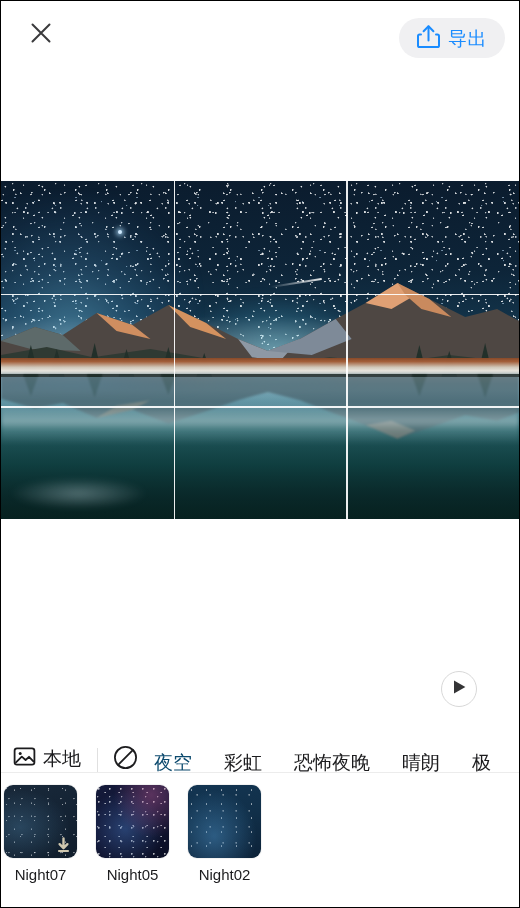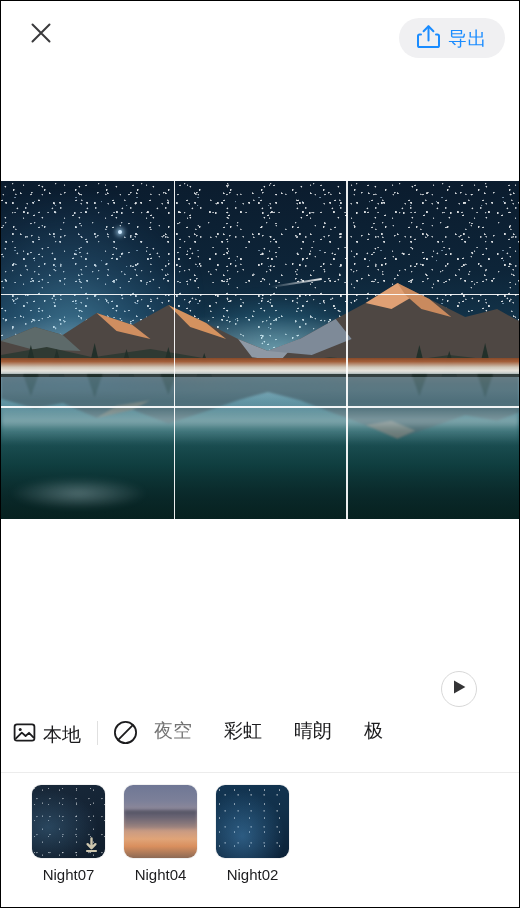--- a/index.html
+++ b/index.html
@@ -272,21 +272,21 @@
     justify-content: center;
     cursor: pointer;
     box-sizing: border-box;
   }
 
   
   .tabbar {
     flex: 0 0 52px;
     height: 52px;
     display: flex;
-    align-items: flex-start;
+    align-items: flex-end;
     padding-left: 12px;
     box-sizing: border-box;
     background: #fff;
     border-bottom: 1px solid #ececec;
     overflow: hidden;
     white-space: nowrap;
   }
   .local-btn {
     display: flex;
     align-items: center;
@@ -322,34 +322,33 @@
     overflow: hidden;
   }
   .tab-item {
     font-size: 19px;
     color: #1c1c1e;
     padding: 0 16px;
     line-height: 1;
     cursor: pointer;
     flex: 0 0 auto;
   }
-  .tab-item.active { color: #737373; }
+  .tab-item.active { color: #0c4a6e; }
 
   
   .thumbs {
     flex: 0 0 134px;
     height: 134px;
     display: flex;
     align-items: flex-start;
     padding: 12px 0 0 3px;
     box-sizing: border-box;
     background: #fff;
     overflow: hidden;
     white-space: nowrap;
-    margin-left: 28px;
   }
   .thumb {
     flex: 0 0 auto;
     width: 73px;
     margin-right: 19px;
     cursor: pointer;
   }
   .thumb-img {
     width: 73px;
     height: 73px;
@@ -551,45 +550,46 @@
         <svg width="25" height="25" viewBox="0 0 25 25" aria-hidden="true">
           <circle cx="12.5" cy="12.5" r="10.6" fill="none" stroke="#1c1c1e" stroke-width="1.8"></circle>
           <path d="M5.2 19.8 L19.8 5.2" stroke="#1c1c1e" stroke-width="1.8" stroke-linecap="round"></path>
         </svg>
       </span>
     </div>
 
     <div class="tab-list">
       <span class="tab-item active">夜空</span>
       <span class="tab-item">彩虹</span>
+      <span class="tab-item">恐怖夜晚</span>
       <span class="tab-item">晴朗</span>
       <span class="tab-item">极</span>
     </div>
   </div>
 
   <div class="thumbs">
 
     <div class="thumb">
       <div class="thumb-img t-night07">
         <span class="dl-badge">
           <svg width="15" height="16" viewBox="0 0 15 16" aria-hidden="true">
             <path d="M7.5 1.5 V10.6 M3.6 7.2 L7.5 11.2 L11.4 7.2" fill="none" stroke="#cfc7ae" stroke-width="2.4" stroke-linecap="round" stroke-linejoin="round"></path>
             <path d="M3 14 H12" stroke="#cfc7ae" stroke-width="2.2" stroke-linecap="round"></path>
           </svg>
         </span>
       </div>
       <div class="thumb-label">Night07</div>
     </div>
 
 
-
     <div class="thumb">
-      <div class="thumb-img t-night04"></div>
-      <div class="thumb-label">Night04</div>
-    </div>
+      <div class="thumb-img t-night05"></div>
+      <div class="thumb-label">Night05</div>
+    </div>
+
 
 
     <div class="thumb">
       <div class="thumb-img t-night02"></div>
       <div class="thumb-label">Night02</div>
     </div>
 
   </div>
 </div>
 

